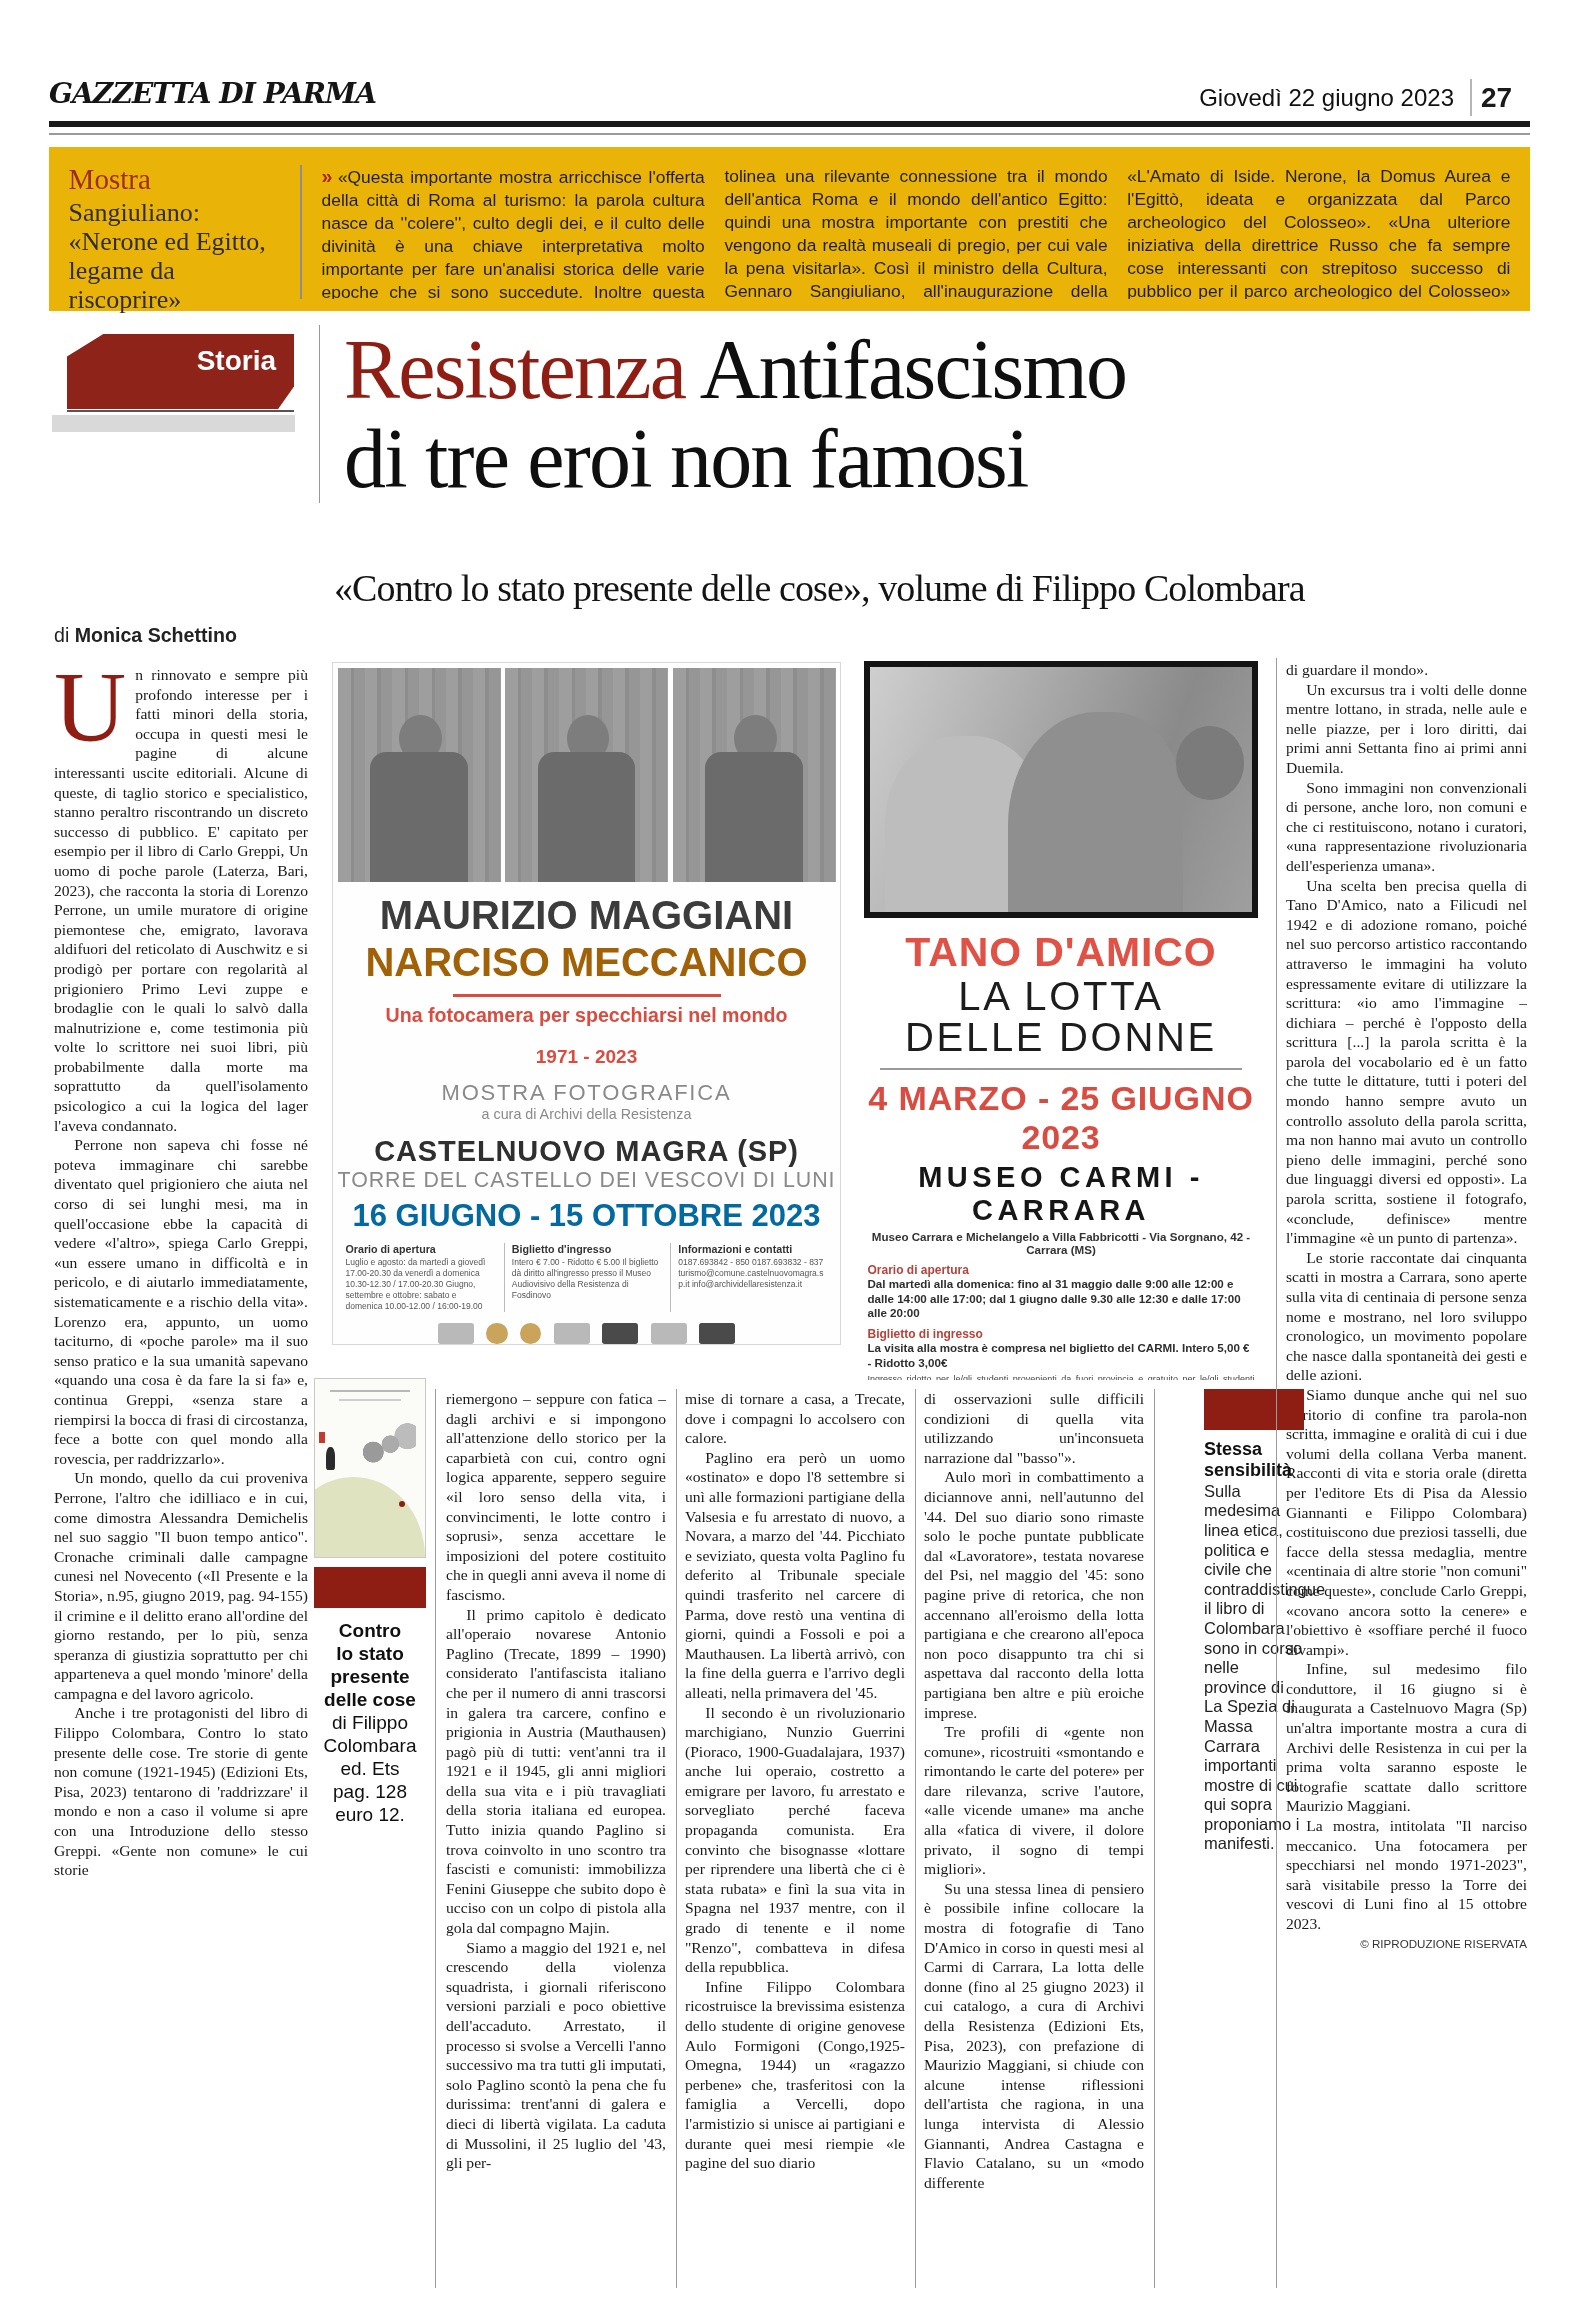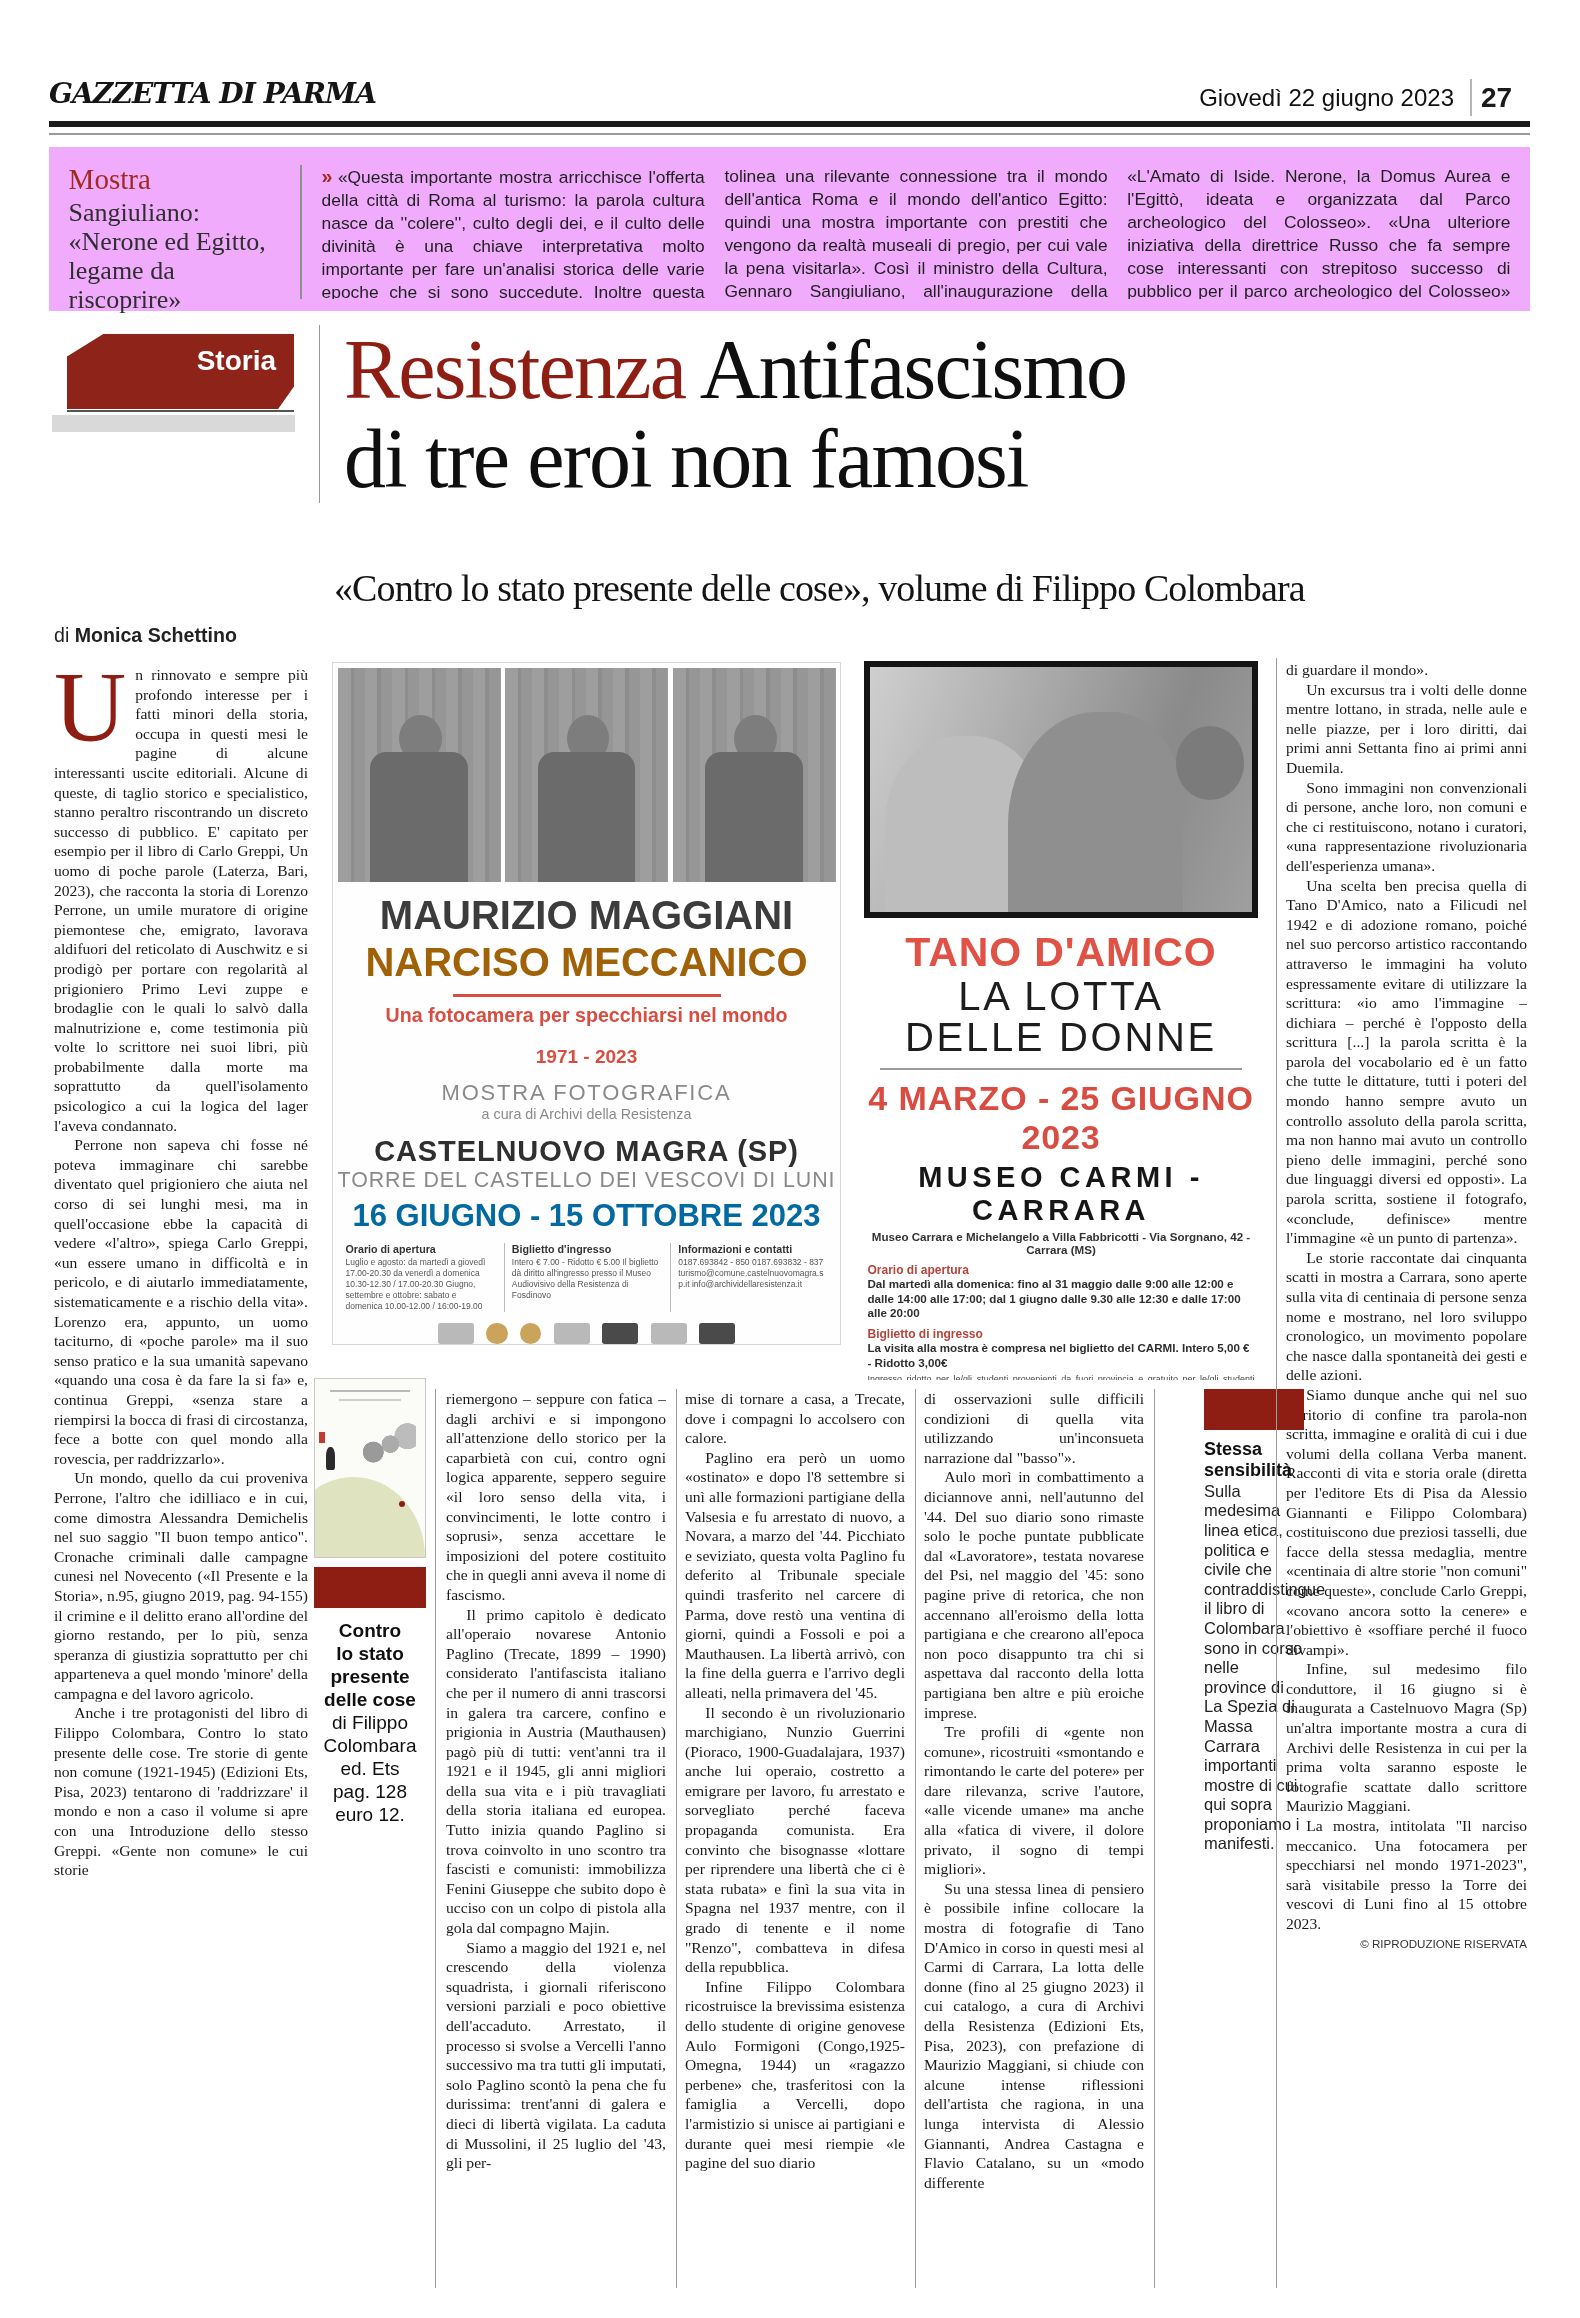--- a/index.html
+++ b/index.html
@@ -10,21 +10,21 @@
   
   .masthead{left:49px;top:77px;font-family:"DejaVu Serif",serif;font-style:italic;font-weight:bold;
             font-size:28px;letter-spacing:-0.9px;color:#151515;}
   .dateline{left:1106px;top:84px;width:348px;text-align:right;font-size:24px;color:#111;}
   .pagenum-rule{left:1470px;top:79px;width:1.8px;height:37px;background:#b5b5b5;}
   .pagenum{left:1481px;top:82px;font-size:28px;font-weight:bold;}
   .rule-black{left:49px;top:121px;width:1481px;height:6.2px;background:#1a1a1a;}
   .rule-gray{left:49px;top:133px;width:1481px;height:1.8px;background:#9a9a9a;}
 
   
-  .topbox{left:49px;top:147px;width:1481px;height:164px;background:#f0abfc;box-sizing:border-box;
+  .topbox{left:49px;top:147px;width:1481px;height:164px;background:#eab308;box-sizing:border-box;
           padding:18px 19.6px 12.5px 19.6px;display:flex;gap:19.6px;}
   .kicker-cell{width:212px;flex:none;}
   .kicker{font-family:"Liberation Serif",serif;font-size:29px;color:#9f2b1f;line-height:1.0;}
   .kicker-head{font-family:"Liberation Serif",serif;font-size:26px;color:#2e2e2e;line-height:1.12;margin-top:3.6px;}
   .topbox .vrule{width:1.8px;background:#8f8f8f;flex:none;}
   .topcol{flex:1;font-size:17.4px;line-height:23px;text-align:justify;color:#1f1f1f;overflow:hidden;}
   .qmark{color:#a52a1c;font-weight:bold;margin-right:5.4px;font-size:19.6px;}
 
   
   .storia-tab{left:67px;top:334px;width:227px;height:75px;background:#8e231a;

